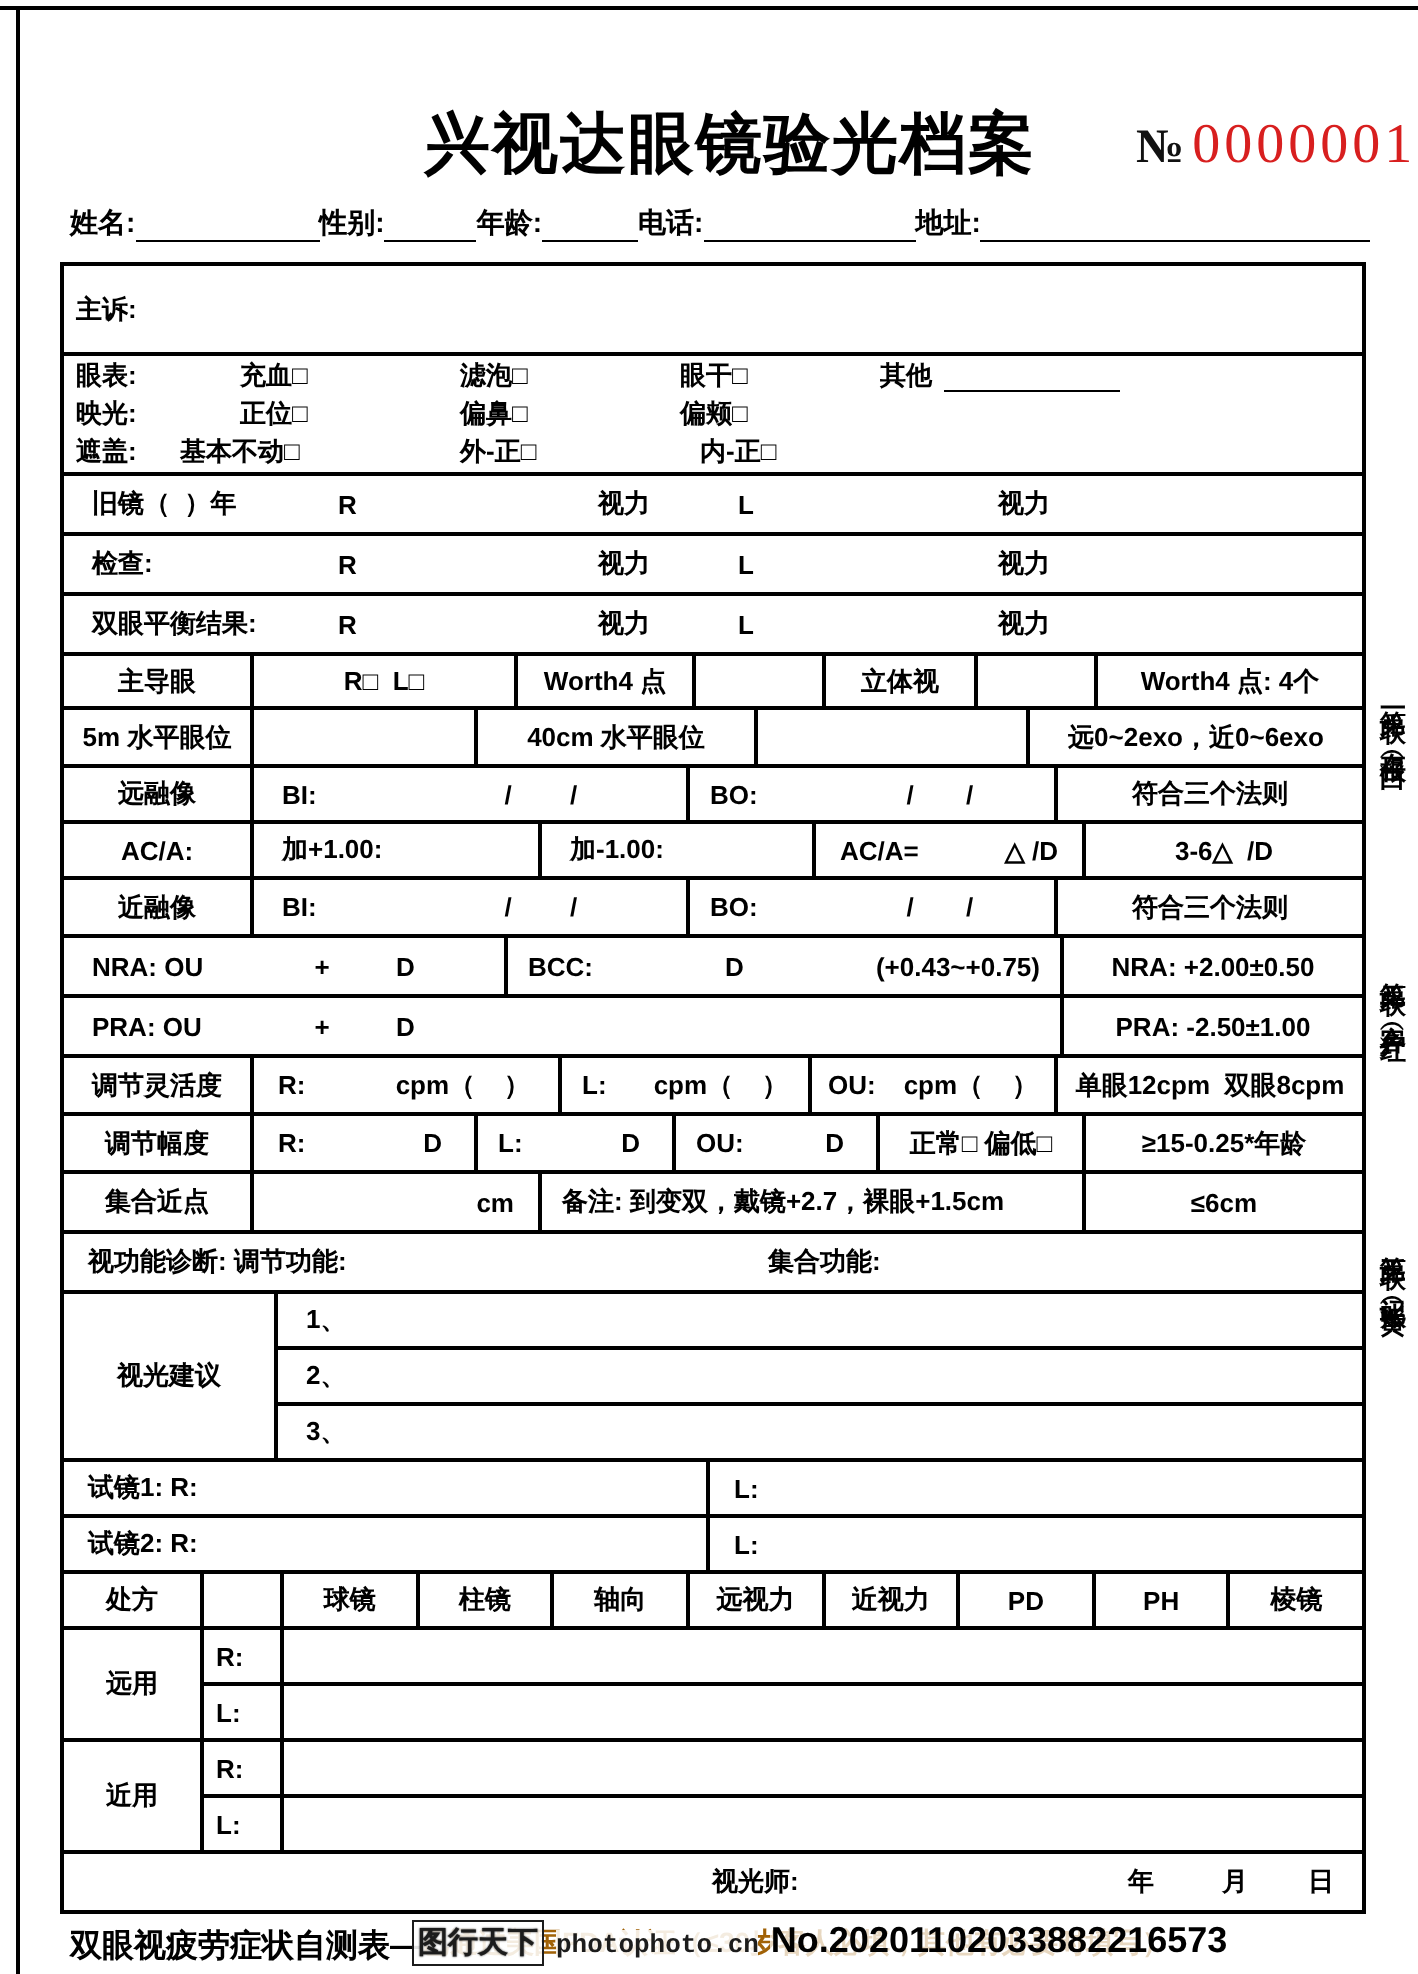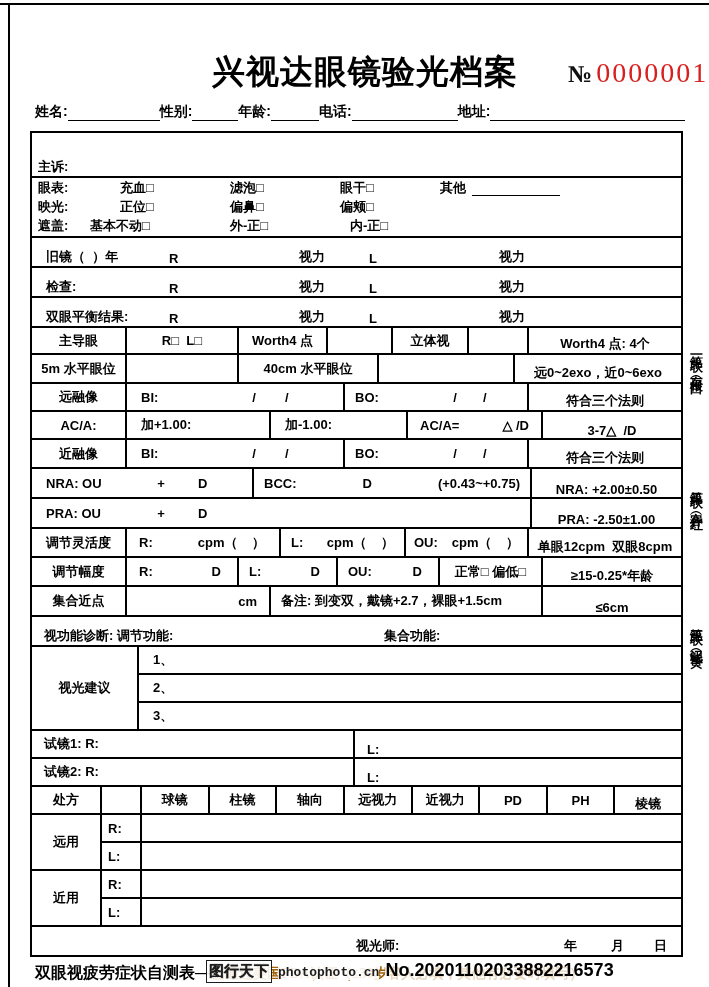--- a/index.html
+++ b/index.html
@@ -29,39 +29,39 @@
   
   .patient { position:absolute; top:103px; left:35px; width:650px; display:flex; align-items:flex-end; font-size:14px; font-weight:600; }
   .patient .fld { display:flex; align-items:flex-end; }
   .u { display:inline-block; border-bottom:1.5px solid #000; height:15px; }
 
   
   .tbl { position:absolute; top:131px; left:30px; width:653px; border:2px solid #000; background:#fff; }
   .trow { display:flex; border-bottom:2px solid #000; font-size:13px; font-weight:600; align-items:stretch; }
   .trow:last-child { border-bottom:none; }
   .c { border-right:2px solid #000; display:flex; align-items:center; padding:0 6px; overflow:hidden; }
-  .c.last { border-right:none;align-items:flex-end; }
+  .c.last { border-right:none; }
   .ctr { justify-content:center; }
   .sb { justify-content:space-between; }
   .stack { display:flex; flex-direction:column; justify-content:center; }
   .line { display:flex; align-items:center; height:19px; }
   .norm { font-weight:600; }
 
   
   .subrow { display:flex; align-items:center; border-bottom:2px solid #000; flex:1; }
   .subrow:last-child { border-bottom:none; }
   .col { display:flex; flex-direction:column; flex:1; }
   .rxcell { flex:1; border-right:2px solid #000; }
   .rxcell.last { border-right:none; }
 
   
   .copy { position:absolute; left:687px; writing-mode:vertical-rl; font-size:13px; font-weight:600; letter-spacing:2px; }
 
   
-  .bottomnote { position:absolute; top:963px; left:35px; display:flex; align-items:center; white-space:pre;font-family:Liberation Serif, serif; }
+  .bottomnote { position:absolute; top:963px; left:35px; display:flex; align-items:flex-start; white-space:pre; }
   .bottomnote .b1 { font-size:16px; font-weight:bold; color:#000; }
   .bottomnote .b2 { font-size:14px; font-weight:600; color:#a16207; }
   .wm { position:absolute; top:960px; left:206px; display:flex; align-items:baseline; gap:6px; white-space:pre; }
   .wm .brand { font-size:15px; font-weight:900; color:#1c1c1c; background:rgba(255,255,255,.88); text-shadow:0 0 1px #1c1c1c; padding:1px 2px; border:1px solid #1c1c1c; }
   .wm .site { font-family:"Liberation Mono", monospace; font-size:13px; font-weight:bold; color:#1c1c1c; background:rgba(255,255,255,.88); }
   .wm .no { font-size:18px; font-weight:bold; color:#000000; background:rgba(255,255,255,.75); }
 </style>
 </head>
 <body>
 
@@ -154,21 +154,21 @@
         <span style="width:123px" data-bind="acuity_rows.2.label">双眼平衡结果:</span>
         <span style="width:130px" data-bind="acuity_rows.2.r">R</span>
         <span style="width:70px" data-bind="acuity_rows.2.va_r">视力</span>
         <span style="width:130px" data-bind="acuity_rows.2.l">L</span>
         <span data-bind="acuity_rows.2.va_l">视力</span>
       </div>
     </div>
 
     <div class="trow" style="height:27px">
       <div class="c ctr" style="width:95px" data-bind="dominant.label">主导眼</div>
-      <div class="c ctr" style="width:112px" data-bind="dominant.rl">R□  L□</div>
+      <div class="c ctr" style="width:132px" data-bind="dominant.rl">R□  L□</div>
       <div class="c ctr" style="width:89px" data-bind="dominant.worth">Worth4 点</div>
       <div class="c" style="width:65px"></div>
       <div class="c ctr" style="width:76px" data-bind="dominant.stereo">立体视</div>
       <div class="c" style="width:60px"></div>
       <div class="c ctr last norm" style="flex:1" data-bind="dominant.norm">Worth4 点: 4个</div>
     </div>
 
     <div class="trow" style="height:29px">
       <div class="c ctr" style="width:95px" data-bind="phoria.label_far">5m 水平眼位</div>
       <div class="c" style="width:112px"></div>
@@ -193,21 +193,21 @@
     </div>
 
     <div class="trow" style="height:28px">
       <div class="c ctr" style="width:95px" data-bind="aca.label">AC/A:</div>
       <div class="c" style="width:144px;padding-left:14px" data-bind="aca.plus">加+1.00:</div>
       <div class="c" style="width:137px;padding-left:14px" data-bind="aca.minus">加-1.00:</div>
       <div class="c sb" style="width:135px;padding:0 12px">
         <span data-bind="aca.eq">AC/A=</span>
         <span data-bind="aca.unit">△ /D</span>
       </div>
-      <div class="c ctr last norm" style="flex:1" data-bind="aca.norm">3-7△  /D</div>
+      <div class="c ctr last norm" style="flex:1" data-bind="aca.norm">3-6△  /D</div>
     </div>
 
     <div class="trow" style="height:29px">
       <div class="c ctr" style="width:95px" data-bind="fusion_near.label">近融像</div>
       <div class="c" style="width:218px;padding-left:14px">
         <span style="width:82px" data-bind="fusion_near.bi">BI:</span>
         <span style="width:62px;text-align:center" data-bind="fusion_near.slash">/</span>
         <span style="text-align:center" data-bind="fusion_near.slash">/</span>
       </div>
       <div class="c" style="width:184px;padding-left:10px">

